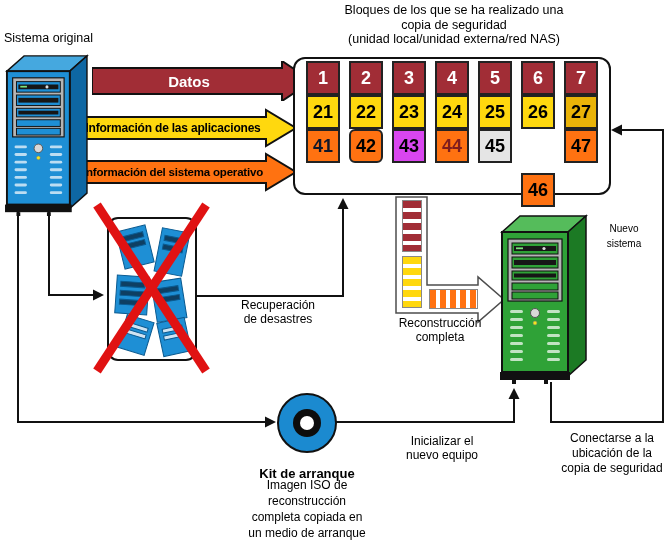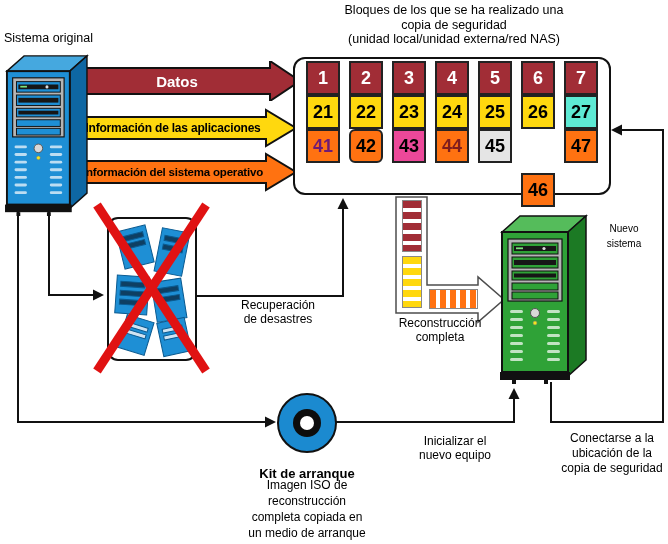--- a/index.html
+++ b/index.html
@@ -35,21 +35,21 @@
   .server-blue{--sv-main:var(--server_blue,#1E8FD5);--sv-dark:var(--server_blue_dark,#0E67A3);--sv-top:var(--server_blue_top,#45A8DF);}
   .server-green{--sv-main:var(--server_green,#2FA237);--sv-dark:var(--server_green_dark,#1C7A24);--sv-top:var(--server_green_top,#55BC5B);}
 
   
   .lbl{position:absolute;z-index:5;text-align:center;font-size:12px;line-height:14px;}
   #diagram-title{left:293px;top:3px;width:322px;font-size:12.5px;line-height:14.5px;}
   #lbl-sistema{left:4px;top:31px;width:120px;text-align:left;font-size:12.5px;}
   #lbl-nuevo{left:590px;top:221px;width:68px;font-size:10px;line-height:15px;}
   #lbl-recuperacion{left:226px;top:298px;width:104px;}
   #lbl-reconstruccion{left:383px;top:316px;width:114px;}
-  #lbl-inicializar{left:403px;top:434px;width:104px;}
+  #lbl-inicializar{left:390px;top:434px;width:104px;}
   #lbl-conectarse{left:554px;top:431px;width:116px;line-height:15px;}
   #lbl-kit-title{left:245px;top:467px;width:124px;font-weight:bold;font-size:13px;}
   #lbl-kit-desc{left:238px;top:477px;width:138px;line-height:16px;}
 </style>
 </head>
 <body>
 
 <div class="canvas">
 
   <svg class="overlay" width="668" height="544" viewBox="0 0 668 544">
@@ -155,21 +155,21 @@
       </g>
     </g>
 
     <g>
       <circle cx="307" cy="423" r="29" fill="var(--disc_blue,#1B8AD0)" stroke="#111" stroke-width="2"></circle>
       <circle cx="307" cy="423" r="14" fill="#0d0d0d"></circle>
       <circle cx="307" cy="423" r="7" fill="#fff"></circle>
     </g>
   </svg>
 
-  <div class="flow-arrow fa-datos" style="left:80px;top:61px;">
+  <div class="flow-arrow fa-datos" style="left:92px;top:61px;">
     <svg width="222" height="40" viewBox="0 0 222 40">
         <polygon points="0,7 190,7 190,0 220,20 190,40 190,33 0,33" fill="#A12D36" stroke="#111" stroke-width="2"></polygon>
       </svg>
     <span class="fa-label" style="color: rgb(255, 255, 255);">Datos</span>
   </div>
   <div class="flow-arrow fa-apps" style="left:76px;top:108px;">
     <svg width="222" height="40" viewBox="0 0 222 40">
         <polygon points="0,9 190,9 190,2 220,20 190,38 190,31 0,31" fill="#FFD80E" stroke="#111" stroke-width="2"></polygon>
       </svg>
     <span class="fa-label" style="color: rgb(0, 0, 0);">Información de las aplicaciones</span>
@@ -191,26 +191,26 @@
         <div class="block" style="background: rgb(161, 45, 54); color: rgb(255, 255, 255);">6</div>
         <div class="block" style="background: rgb(161, 45, 54); color: rgb(255, 255, 255);">7</div>
       </div>
       <div class="block-row">
         <div class="block" style="background: rgb(255, 216, 14); color: rgb(0, 0, 0); text-align: right;">21</div>
         <div class="block" style="background: rgb(255, 216, 14); color: rgb(0, 0, 0);">22</div>
         <div class="block" style="background: rgb(255, 216, 14); color: rgb(0, 0, 0);">23</div>
         <div class="block" style="background: rgb(255, 216, 14); color: rgb(0, 0, 0);">24</div>
         <div class="block" style="background: rgb(255, 216, 14); color: rgb(0, 0, 0);">25</div>
         <div class="block" style="background: rgb(255, 216, 14); color: rgb(0, 0, 0);">26</div>
-        <div class="block" style="background: #5eead4; color: rgb(0, 0, 0);">27</div>
+        <div class="block" style="background: #eab308; color: rgb(0, 0, 0);">27</div>
       </div>
       <div class="block-row">
-        <div class="block" style="background: rgb(255, 114, 17); color: #701a75;">41</div>
+        <div class="block" style="background: rgb(255, 114, 17); color: #0f172a;">41</div>
         <div class="block" style="background: rgb(255, 114, 17); color: rgb(0, 0, 0); border-radius: 6px;">42</div>
-        <div class="block" style="background: #ec4899; color: rgb(0, 0, 0);">43</div>
+        <div class="block" style="background: #d946ef; color: rgb(0, 0, 0);">43</div>
         <div class="block" style="background: rgb(255, 114, 17); color: #7f1d1d;">44</div>
         <div class="block" style="background: #e5e5e5; color: rgb(0, 0, 0);">45</div>
         <div class="block" style="background: rgb(255, 114, 17); color: rgb(0, 0, 0); margin-top: 44px;">46</div>
         <div class="block" style="background: rgb(255, 114, 17); color: rgb(0, 0, 0);">47</div>
       </div>
     </div>
 
   <div class="bar bar-red"></div>
   <div class="bar bar-yellow"></div>
   <div class="bar bar-orange"></div>

